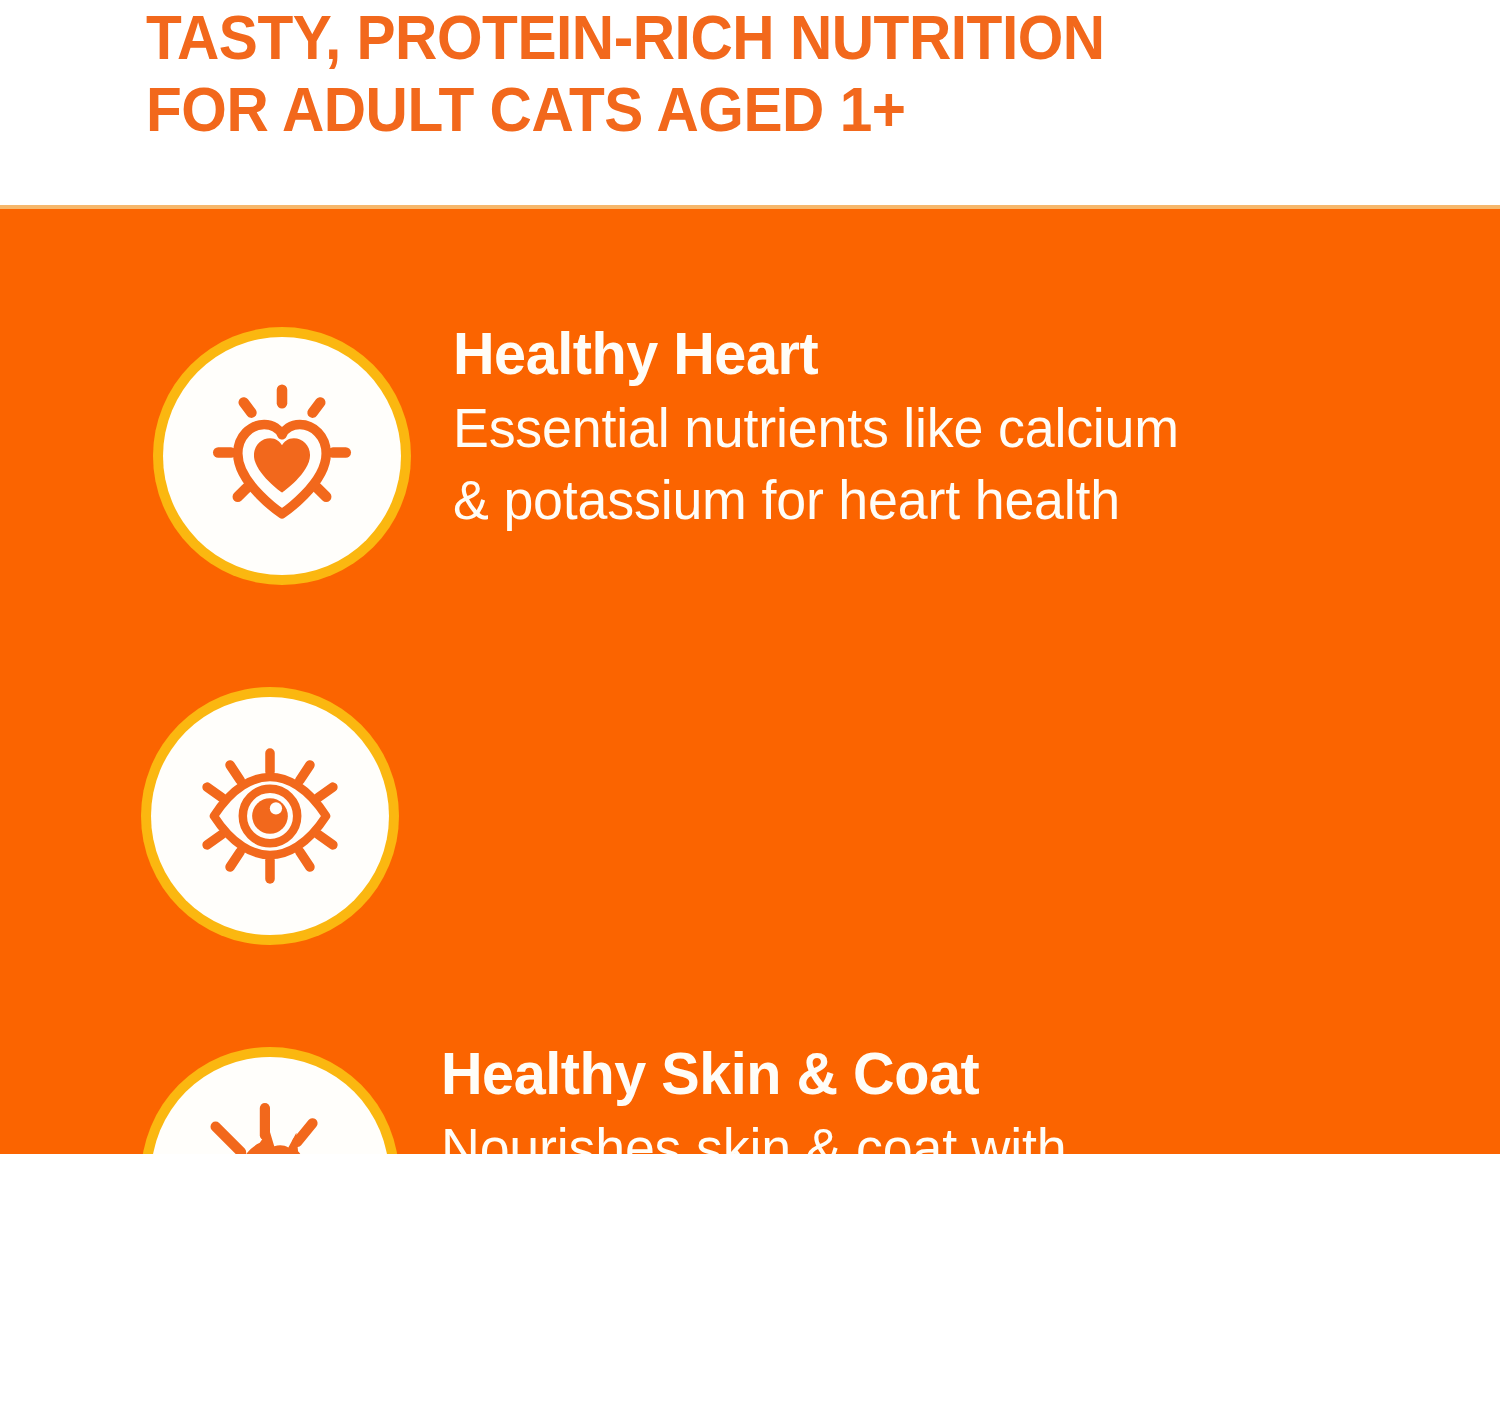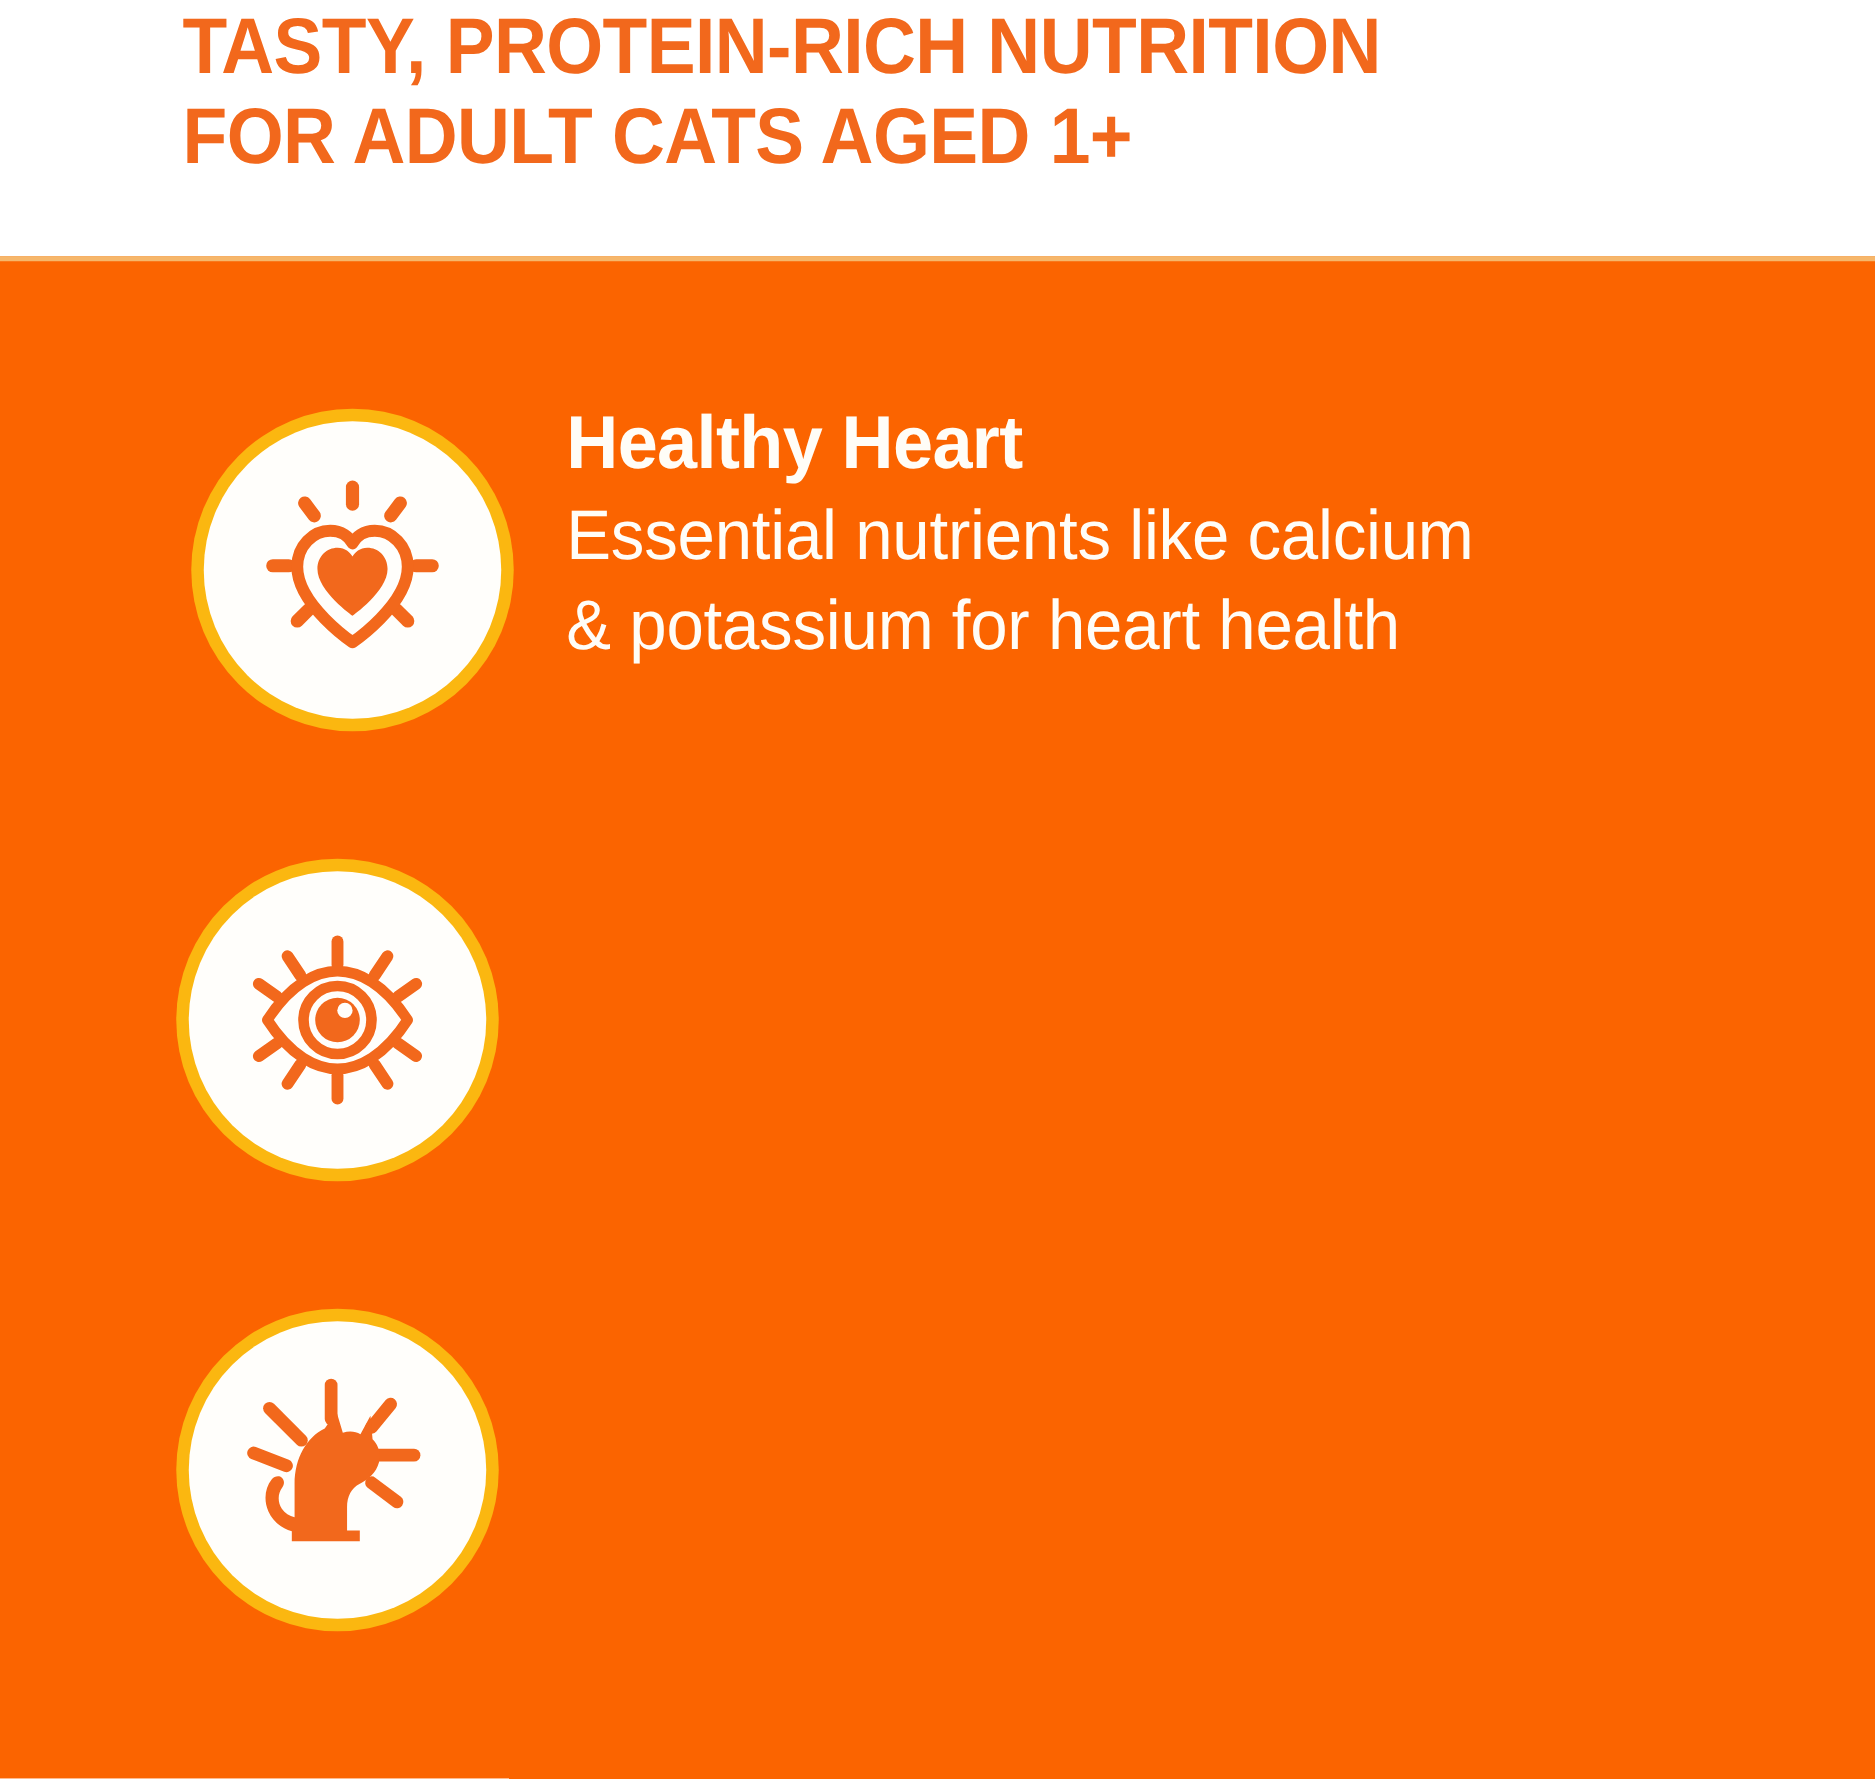--- a/index.html
+++ b/index.html
@@ -8,21 +8,21 @@
     background: #ffffff;
   }
   body {
     font-family: "Liberation Sans", sans-serif;
     -webkit-font-smoothing: antialiased;
   }
 
   #infographic {
     position: relative;
     width: 1500px;
-    height: 1423px;
+    height: 1154px;
     background: #ffffff;
     overflow: hidden;
   }
 
   
   .headline-band {
     position: absolute;
     left: 0;
     top: 0;
     width: 1500px;
@@ -225,16 +225,21 @@
                      L65.5 24.5 L66.5 35.5 C69.5 38.5 70.5 42.5 69.5 46.5
                      C68.3 51.2 64.5 54.5 60.5 56.5 C56.5 58.5 54.5 62.5 54.5 67.5
                      L54.5 78.5 L60.5 78.5 L60.5 83.5 L28.5 83.5 L28.5 78.8
                      C23.5 77.5 19.5 74 17.5 69.5 C15.2 64.3 15.8 58.5 19 54.5
                      C20.3 52.9 22.5 52.5 23.8 53.6 C25.1 54.7 25.1 56.7 24 58.2
                      C21.8 61.2 21.8 65.2 23.8 68.2 C25.2 70.3 27.4 71.7 29.8 72.2
                      L29.8 56.5 C29.8 44.5 35.5 34.5 44 30.5 L49.5 22.5 Z" fill="#F2681C"></path>
           </svg>
         </div>
       </div>
+      <div class="benefit-text">
+        <div class="benefit-title">Healthy Skin &amp; Coat</div>
+        <div class="benefit-desc">Nourishes skin &amp; coat with
+omega fatty acids</div>
+      </div>
     </div>
 
   </div>
 </div>
 
 </body></html>

